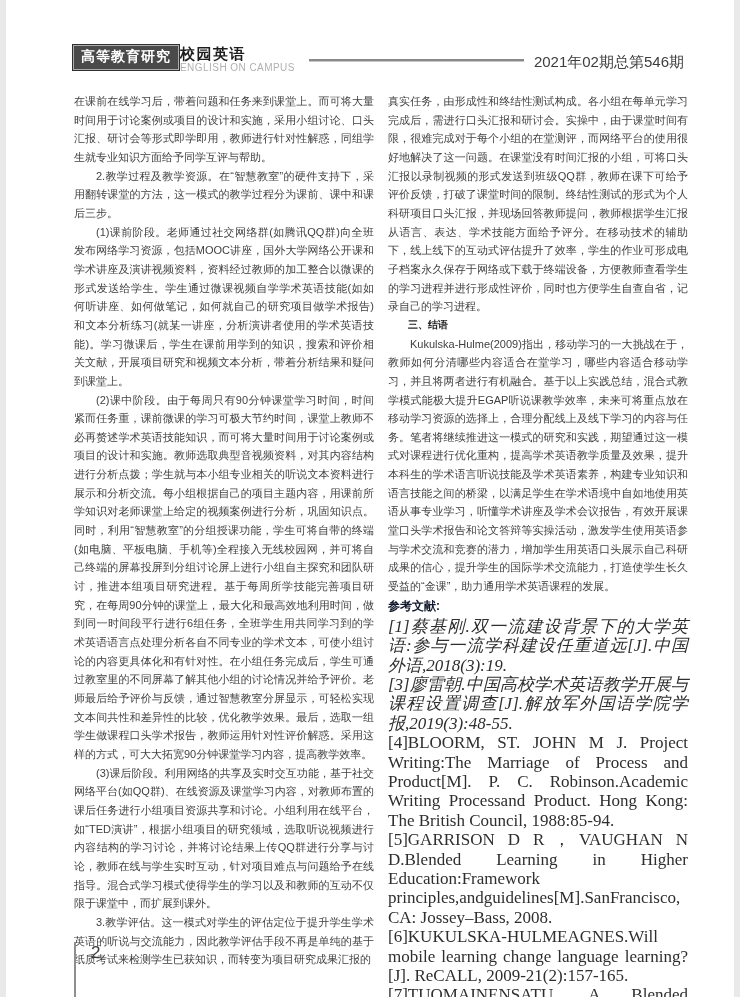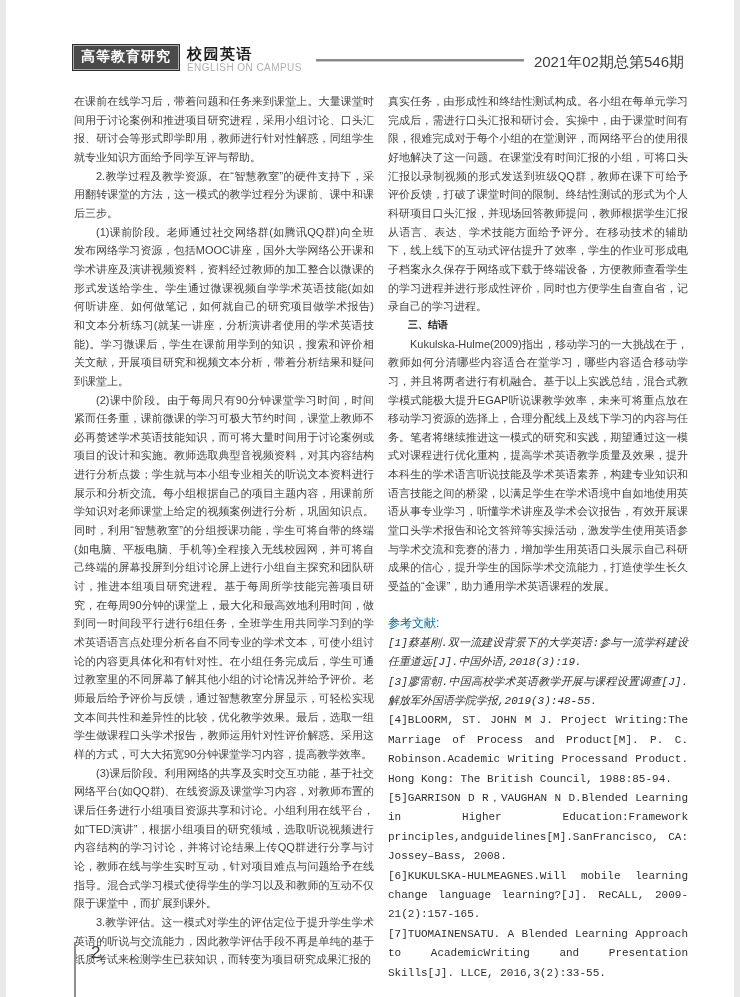--- a/index.html
+++ b/index.html
@@ -18,21 +18,21 @@
   }
   .journal-box{
     background:var(--badge-bg,#4a4a4a);
     color:var(--badge-fg,#ffffff);
     border:1px solid #2f2f2f;
     box-shadow:inset 0 0 0 1px rgba(255,255,255,.55);
     font-size:14px;font-weight:bold;letter-spacing:1px;
     padding:3px 8px 4px 8px;
     white-space:nowrap;
   }
-  .brand{margin-left:7px;line-height:1;}
+  .brand{line-height:1;}
   .brand-cn{font-size:15px;font-weight:bold;color:#1d1d1d;letter-spacing:1.5px;margin-top:2px;}
   .brand-en{font-size:10px;color:#b0b0b0;letter-spacing:.45px;margin-top:2px;}
   .header-rule{
     flex:1;height:2px;
     background:var(--rule,#898989);
     border-bottom:1px solid #c8c8c8;
     margin:15px 10px 0 14px;
   }
   .issue{font-size:15px;color:#3d3d3d;margin-top:9px;white-space:nowrap;}
   
@@ -46,26 +46,26 @@
     text-align:justify;
     color:var(--body-fg,#3f3f3f);
   }
   .col p{margin:0;text-indent:2em;}
   .col p.noindent{text-indent:0;}
   .sec-heading{
     margin:0;font-size:10px;font-weight:bold;color:#1f1f1f;
     text-indent:2em;line-height:18.65px;
   }
   .refs-title{
-    font-weight:normal;color:#0369a1;font-size:12px;
-    margin-top:17px;line-height:21px;
+    font-weight:bold;color:#0f172a;font-size:12px;
+    margin-top:0;line-height:21px;
   }
   .ref{
-    font-family:Liberation Mono, monospace;
-    font-size:11px;line-height:19.4px;color:#2e2e2e;
+    font-family:Liberation Serif, serif;
+    font-size:17px;line-height:19.4px;color:#2e2e2e;
     text-indent:0 !important;
   }
   .ref-cn{font-style:italic;}
   
   .footer-rule{
     position:absolute;left:68px;bottom:0;
     width:2px;height:55px;background:#8f8f8f;
   }
   .page-num{
     position:absolute;left:85px;top:943px;
@@ -83,21 +83,21 @@
       <div class="brand-cn">校园英语</div>
       <div class="brand-en">ENGLISH ON CAMPUS</div>
     </div>
     <div class="header-rule"></div>
     <div class="issue">2021年02期总第546期</div>
   </header>
 
   <main class="columns">
 
     <section class="col">
-      <p class="noindent">在课前在线学习后，带着问题和任务来到课堂上。大量课堂时间用于讨论案例和推进项目研究进程，采用小组讨论、口头汇报、研讨会等形式即学即用，教师进行针对性解惑，同组学生就专业知识方面给予同学互评与帮助。</p>
+      <p class="noindent">在课前在线学习后，带着问题和任务来到课堂上。而可将大量时间用于讨论案例或项目的设计和实施，采用小组讨论、口头汇报、研讨会等形式即学即用，教师进行针对性解惑，同组学生就专业知识方面给予同学互评与帮助。</p>
       <p>2.教学过程及教学资源。在“智慧教室”的硬件支持下，采用翻转课堂的方法，这一模式的教学过程分为课前、课中和课后三步。</p>
       <p>(1)课前阶段。老师通过社交网络群(如腾讯QQ群)向全班发布网络学习资源，包括MOOC讲座，国外大学网络公开课和学术讲座及演讲视频资料，资料经过教师的加工整合以微课的形式发送给学生。学生通过微课视频自学学术英语技能(如如何听讲座、如何做笔记，如何就自己的研究项目做学术报告)和文本分析练习(就某一讲座，分析演讲者使用的学术英语技能)。学习微课后，学生在课前用学到的知识，搜索和评价相关文献，开展项目研究和视频文本分析，带着分析结果和疑问到课堂上。</p>
       <p>(2)课中阶段。由于每周只有90分钟课堂学习时间，时间紧而任务重，课前微课的学习可极大节约时间，课堂上教师不必再赘述学术英语技能知识，而可将大量时间用于讨论案例或项目的设计和实施。教师选取典型音视频资料，对其内容结构进行分析点拨；学生就与本小组专业相关的听说文本资料进行展示和分析交流。每小组根据自己的项目主题内容，用课前所学知识对老师课堂上给定的视频案例进行分析，巩固知识点。同时，利用“智慧教室”的分组授课功能，学生可将自带的终端(如电脑、平板电脑、手机等)全程接入无线校园网，并可将自己终端的屏幕投屏到分组讨论屏上进行小组自主探究和团队研讨，推进本组项目研究进程。基于每周所学技能完善项目研究，在每周90分钟的课堂上，最大化和最高效地利用时间，做到同一时间段平行进行6组任务，全班学生用共同学习到的学术英语语言点处理分析各自不同专业的学术文本，可使小组讨论的内容更具体化和有针对性。在小组任务完成后，学生可通过教室里的不同屏幕了解其他小组的讨论情况并给予评价。老师最后给予评价与反馈，通过智慧教室分屏显示，可轻松实现文本间共性和差异性的比较，优化教学效果。最后，选取一组学生做课程口头学术报告，教师运用针对性评价解惑。采用这样的方式，可大大拓宽90分钟课堂学习内容，提高教学效率。</p>
       <p>(3)课后阶段。利用网络的共享及实时交互功能，基于社交网络平台(如QQ群)、在线资源及课堂学习内容，对教师布置的课后任务进行小组项目资源共享和讨论。小组利用在线平台，如“TED演讲”，根据小组项目的研究领域，选取听说视频进行内容结构的学习讨论，并将讨论结果上传QQ群进行分享与讨论，教师在线与学生实时互动，针对项目难点与问题给予在线指导。混合式学习模式使得学生的学习以及和教师的互动不仅限于课堂中，而扩展到课外。</p>
       <p>3.教学评估。这一模式对学生的评估定位于提升学生学术英语的听说与交流能力，因此教学评估手段不再是单纯的基于纸质考试来检测学生已获知识，而转变为项目研究成果汇报的</p>
     </section>
 
     <section class="col">
       <p class="noindent">真实任务，由形成性和终结性测试构成。各小组在每单元学习完成后，需进行口头汇报和研讨会。实操中，由于课堂时间有限，很难完成对于每个小组的在堂测评，而网络平台的使用很好地解决了这一问题。在课堂没有时间汇报的小组，可将口头汇报以录制视频的形式发送到班级QQ群，教师在课下可给予评价反馈，打破了课堂时间的限制。终结性测试的形式为个人科研项目口头汇报，并现场回答教师提问，教师根据学生汇报从语言、表达、学术技能方面给予评分。在移动技术的辅助下，线上线下的互动式评估提升了效率，学生的作业可形成电子档案永久保存于网络或下载于终端设备，方便教师查看学生的学习进程并进行形成性评价，同时也方便学生自查自省，记录自己的学习进程。</p>
       <h3 class="sec-heading">三、结语</h3>

